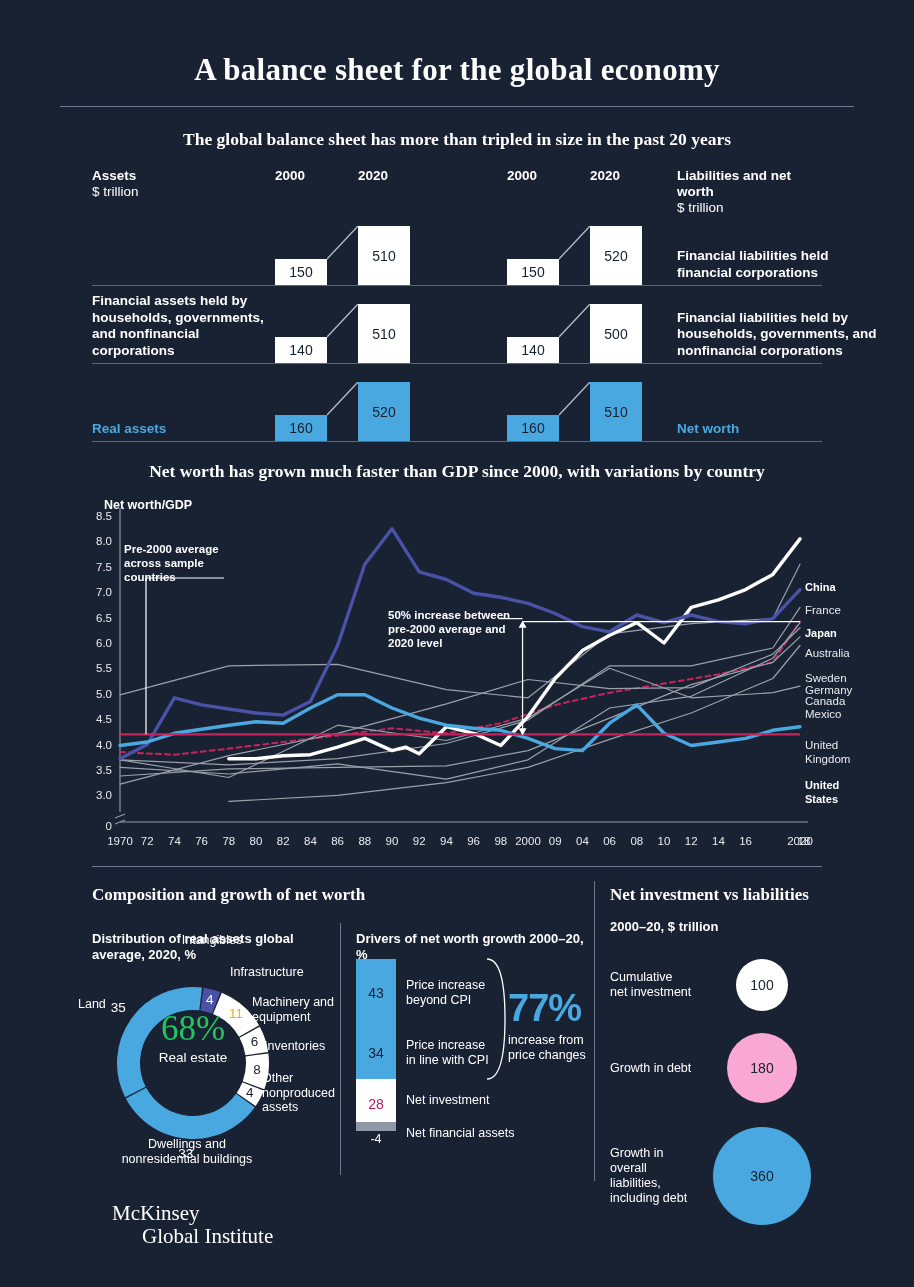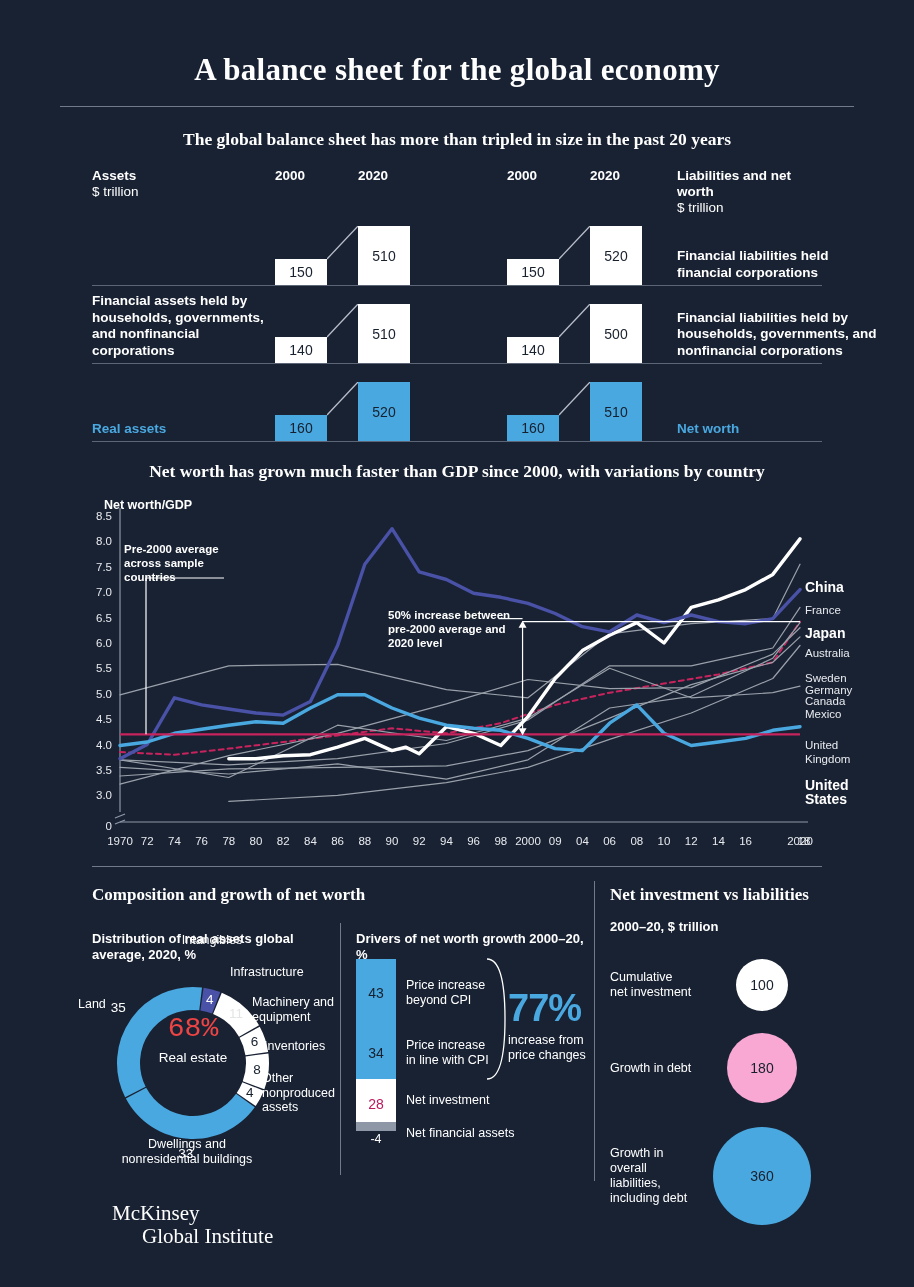--- a/index.html
+++ b/index.html
@@ -75,21 +75,21 @@
     font-size: 11.5px; color: #e8eaee; transform: translateY(-50%);
   }
   .xtick {
     position: absolute; top: 0; font-size: 11.5px; color: #e8eaee;
     transform: translateX(-50%); white-space: nowrap;
   }
   .series-label {
     position: absolute; font-size: 11.5px; line-height: 13.5px;
     color: #e8eaee; white-space: nowrap;
   }
-  .series-label.bold { font-weight: bold; font-size: 14px; color: #ffffff; }
+  .series-label.bold { font-weight: bold; font-size: 11px; color: #ffffff; }
   .annot {
     position: absolute; font-size: 11.5px; line-height: 14px;
     color: #ffffff; font-weight: bold;
   }
 
   
   #bottom-rule { height: 1px; background: #6f7a8c; margin: 6px 92px 0 92px; }
   #bottom { position: relative; margin-top: 0; padding: 0 92px; height: 330px; }
   #vdiv-main { position: absolute; left: 594px; top: 14px; width: 1px; height: 300px; background: #6f7a8c; }
   #vdiv-sub  { position: absolute; left: 340px; top: 56px; width: 1px; height: 252px; background: #6f7a8c; }
@@ -293,26 +293,26 @@
     <svg width="250" height="215" id="donut-svg">
         <path d="M111.57715567296499,32.73962677564066 A76,76 0 0 1 128.30706352561407,37.07522096186639 L120.04308377444139,58.53929882866998 A53,53 0 0 0 108.37617435088347,55.51579235669678 Z" fill="#4a52a8"></path>
         <path d="M129.78641113808038,37.662651928087286 A76,76 0 0 1 166.99320872296633,70.30522048814981 L147.0215797673318,81.71285112989395 A53,53 0 0 0 121.07473408313498,58.94895463406087 Z" fill="#ffffff"></path>
         <path d="M167.76815522169312,71.69554506273519 A76,76 0 0 1 176.1946433230459,96.96525417057967 L153.4383696858083,100.30471672422003 A53,53 0 0 0 147.56200298354918,82.68241958322322 Z" fill="#ffffff"></path>
         <path d="M176.4092461756279,98.54243206614143 A76,76 0 0 1 172.34087594262957,134.20075227428288 L150.75087401262323,126.27157724390781 A53,53 0 0 0 153.5880269382668,101.40459078296705 Z" fill="#ffffff"></path>
         <path d="M171.77652255422848,135.6890565951747 A76,76 0 0 1 163.69081293733763,150.96349582210158 L144.71859323261702,137.96138524436032 A53,53 0 0 0 150.35731178123828,127.30947367821392 Z" fill="#ffffff"></path>
         <path d="M162.7773042369218,152.26697054485211 A76,76 0 0 1 33.86641090959108,143.62416617747186 L54.183154976425364,132.8431685185001 A53,53 0 0 0 144.0815411125902,138.87038735364686 Z" fill="#4aa8e0"></path>
         <path d="M33.13507816898844,142.21041339812618 A76,76 0 0 1 109.99870159129404,32.534621383903186 L107.27541032024453,55.372828070353535 A53,53 0 0 0 53.67314661784721,131.85726197500904 Z" fill="#4aa8e0"></path>
       </svg>
     <div id="donut-center" style="position:absolute; left:18px; top:52px; width:166px; text-align:center;">
-      <div class="serif" style="font-size:28px; color:#ef4444; line-height:44px;font-family:Liberation Mono, monospace;">68%</div>
+      <div class="serif" style="font-size:35px; color:#22c55e; line-height:44px;">68%</div>
       <div style="font-size:13.5px; margin-top:-1px;">Real estate</div>
     </div>
     <div id="donut-annots">
         <div class="donut-num" style="color: rgb(255, 255, 255); left: 108.834px; top: 36.7354px; width: 18px; text-align: center;">4</div>
-        <div class="donut-num" style="color: #e5e5e5; left: 135.043px; top: 50.9629px; width: 18px; text-align: center;">11</div>
+        <div class="donut-num" style="color: #eab308; left: 135.043px; top: 50.9629px; width: 18px; text-align: center;">11</div>
         <div class="donut-num" style="color: rgb(22, 32, 45); left: 153.398px; top: 79.2381px; width: 18px; text-align: center;">6</div>
         <div class="donut-num" style="color: rgb(22, 32, 45); left: 156.004px; top: 106.982px; width: 18px; text-align: center;">8</div>
         <div class="donut-num" style="color: rgb(22, 32, 45); left: 148.686px; top: 129.772px; width: 18px; text-align: center;">4</div>
         <div class="donut-num" style="color: rgb(255, 255, 255); left: 84.8848px; top: 190.724px; width: 18px; text-align: center;">33</div>
         <div class="donut-num" style="color: rgb(255, 255, 255); left: 17.2169px; top: 45.4137px; width: 18px; text-align: center;">35</div>
         <div class="donut-cat" style="left: 60px; top: -22px; width: 120px; text-align: center;">Intangibles</div>
         <div class="donut-cat" style="left: 138px; top: 10px; width: 120px; text-align: left;">Infrastructure</div>
         <div class="donut-cat" style="left: 160px; top: 40px; width: 110px; text-align: left;">Machinery and<br>equipment</div>
         <div class="donut-cat" style="left: 172px; top: 84px; width: 100px; text-align: left;">Inventories</div>
         <div class="donut-cat" style="left: 170px; top: 116px; width: 100px; text-align: left;">Other<br>nonproduced<br>assets</div>

